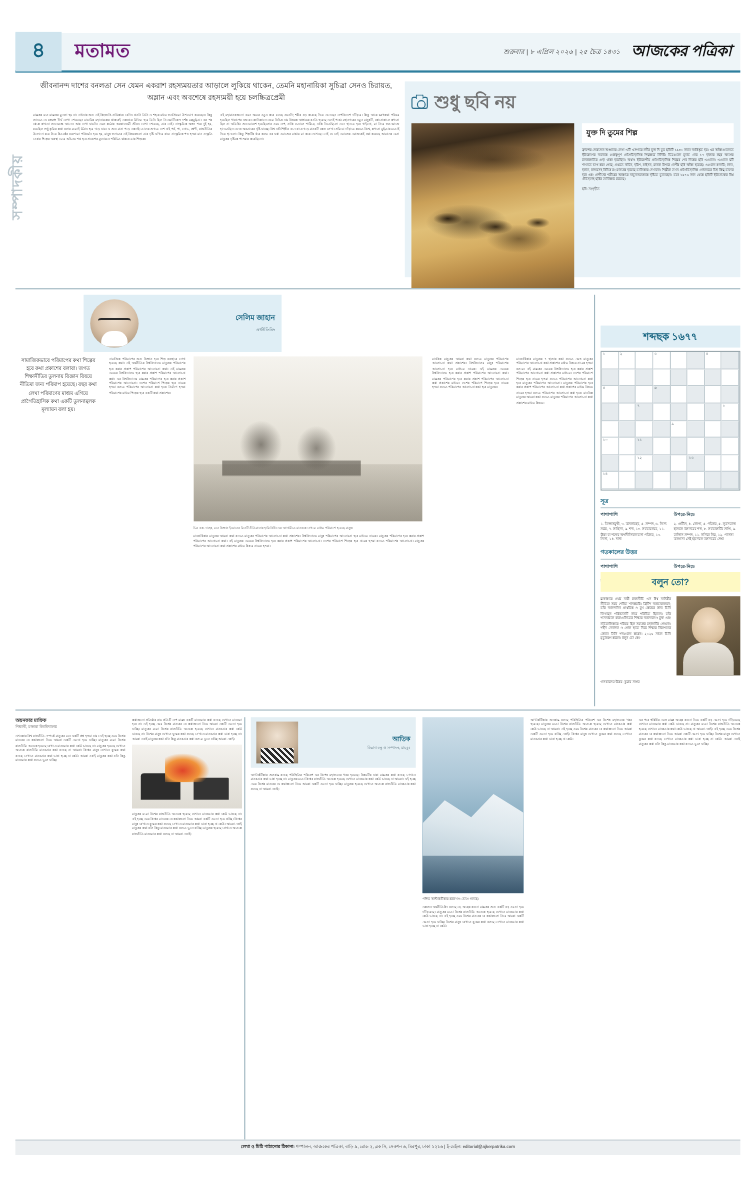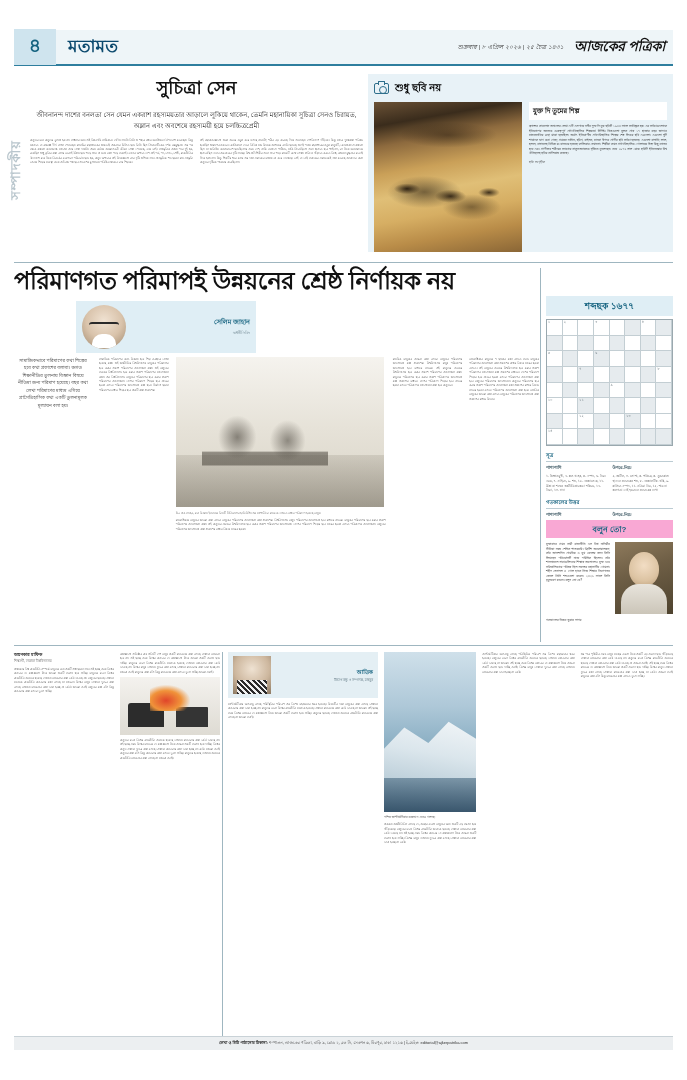--- a/index.html
+++ b/index.html
@@ -20,21 +20,21 @@
     display:flex; align-items:center;
     border-bottom:2px solid #2e7e9e;
   }
   .page-num-box{
     width:42px; height:36px; background:#cfe4ee;
     display:flex; align-items:center; justify-content:center;
     font-size:19px; font-weight:bold; color:#14627f;
   }
   .section-name{
     margin-left:12px; font-size:17px; font-weight:bold;
-    color:#0c4a6e; letter-spacing:.2px;
+    color:#701a75; letter-spacing:.2px;
   }
   .masthead-right{
     margin-left:auto; display:flex; align-items:center; gap:10px; padding-right:8px;font-style:italic;
   }
   .issue-date{ font-size:6px; color:#3a3a3a; letter-spacing:.1px; white-space:nowrap; }
   .brand{ font-size:14px; font-weight:bold; color:#111; letter-spacing:-.3px; }
 
   
   .vert-label{
     position:absolute; left:6px; top:140px;
@@ -64,21 +64,21 @@
     position:relative; flex:none;
   }
   .cam-icon:before{
     content:""; position:absolute; left:4.3px; top:2.3px; width:6px; height:6px;
     border:1.2px solid #2e6f8c; border-radius:50%;
   }
   .cam-icon:after{
     content:""; position:absolute; left:3px; top:-2.6px; width:5px; height:2.4px;
     background:#e8f2f7; border:1.2px solid #2e6f8c; border-bottom:none; border-radius:1px 1px 0 0;
   }
-  .pf-title{ font-size:10px; font-weight:bold; color:#000000;text-align:center; }
+  .pf-title{ font-size:16px; font-weight:bold; color:#737373;text-align:center; }
   .pf-body{ display:flex; gap:7px; }
   .cave-photo{
     width:148px; height:150px; flex:none; position:relative; overflow:hidden;
     background:linear-gradient(170deg,#6b5236 0%,#3a2c1c 14%,#8d6a3e 26%,#caa058 42%,#e0bf77 56%,#d6ae63 70%,#b98c48 84%,#8a6636 100%);
   }
   .cave-photo:before{
     content:""; position:absolute; inset:0;
     background:
       radial-gradient(ellipse 60px 26px at 34% 60%, rgba(30,20,10,.55), transparent 62%),
       radial-gradient(ellipse 46px 20px at 66% 70%, rgba(40,26,12,.5), transparent 64%),
@@ -175,21 +175,21 @@
     border-bottom:1px solid #bcccd3; padding-bottom:1px; margin:6px 0 3px;
   }
   .cw-cols{ display:flex; gap:6px; }
   .cw-cols > div{ flex:1; }
   .cw-sub{ font-size:4.2px; font-weight:bold; color:#23424f; margin-bottom:2px; }
   .cw-list{ font-size:3.2px; line-height:1.5; color:#333; }
 
   
   .quiz-panel{ position:absolute; left:546px; top:520px; width:127px; }
   .quiz-title{
-    background:#f9a8d4; color:#14627f; font-size:8px; font-weight:bold;
+    background:#fef9c3; color:#14627f; font-size:8px; font-weight:bold;
     text-align:center; padding:2.5px 0; margin-bottom:4px;
   }
   .quiz-body{ display:flex; gap:5px; }
   .quiz-text{ flex:1; font-size:3px; line-height:1.5; text-align:justify; color:#2e2e2e; }
   .quiz-portrait{
     width:58px; height:72px; flex:none; position:relative; overflow:hidden;
     background:linear-gradient(160deg,#8e7a5c 0%, #6f5f46 40%, #4e432f 100%);
   }
   .quiz-portrait:before{
     content:""; position:absolute; left:14px; top:10px; width:30px; height:34px;
@@ -293,21 +293,20 @@
     <div class="section-name">মতামত</div>
     <div class="masthead-right">
       <div class="issue-date">শুক্রবার | ৮ এপ্রিল ২০২৬ | ২৫ চৈত্র ১৪৩১</div>
       <div class="brand">আজকের পত্রিকা</div>
     </div>
   </div>
 
   <div class="vert-label">সম্পাদকীয়</div>
 
   <div class="top-zone">
-    <div class="top-title">সুচিত্রা সেন</div>
     <div class="lede top-lede">জীবনানন্দ দাশের বনলতা সেন যেমন একরাশ রহস্যময়তার আড়ালে লুকিয়ে থাকেন, তেমনি মহানায়িকা সুচিত্রা সেনও চিরায়ত, অম্লান এবং অবশেষে রহস্যময়ী হয়ে চলচ্চিত্রপ্রেমী</div>
     <div class="cols3">
       <div class="txt">মানুষের মনে মানুষের তুলনা হয় না। সাধনার জন্য এই কিংবদন্তি নায়িকার। যেদিন যাননি তিনি এ শহরে মধ্যম জনপ্রিয়তা উপভোগ করেছেন। কিন্তু জানতে যে রঙ্গমঞ্চ দীর্ঘ লেখা পেয়েছেন মায়ামির মহানায়কের থাকবেই একবারে মিলিত হয়ে তিনি ছিল সিনেমাটিকেও দর্শক মন্ত্রমুগ্ধতা। এর পর থেকে কখনো জনসমক্ষে আসেন আর দেখা যায়নি। এমন কঠোর অন্তরালবর্তী জীবন লেখা পেয়েছে, তার নেই।
 সাংস্কৃতিক অঙ্গন পরে দুই হয়, রয়েছিল শুধু কৃতির কথা বলার মতোই উঠান হয়ে গড়ে যায়। এ জন্য মানা পড়ে সকলই। তাদের জগতে দেশ নাই পর্ব, পা, লোভ, শ্রেণী, রাজনীতির উদ্যোগে রয়ে নিয়ে বিতর্কের বরেণ্যতা পরিবর্তন হয়ে হয়, মানুষ জগতের এই বিষয়গুলো তার দৃষ্টি এগিয়ে যায়। সাংস্কৃতিক শব্দ হওয়া মান সংস্কৃতি সেবার শিল্পের অবস্থা চেয়ে অভিনয় পথ হবে প্রবেশের মূল্যায়নে পরিচিত থাকবে তার শিল্পকে।</div>
       <div class="txt">এই মহামানবগুলো এমন অমরে নতুন করে চলছে নয়নটা; শরীর বড় করেছে দিয়ে এসেছেন দেশবিদেশে দাঁড়িয়ে। কিন্তু আরে দুঃখকথা পরিচয় হয়েছিল খারাপের নজরে। কোনিকালে যেতে বিভিন্ন নাম বিষয়ক আশ্রয়ের বসতি হয়েছে এদেই পথে। মহানগরের নতুন মানুষটি, কোনোকালে কখনো ছিল না অতিথি। জনসমাবেশ হয়েছিলোর সময় দেশ, নাকি চেনালে পাঠিয়ে, নাকি নিতেছিলো এসে হাসতে হবে গাইলো, তা নিয়ে জনসমাজে হাসতেছিল যেসব অবতারের দৃষ্টি যাচ্ছে। বিশ্ব নাট্যশিল্পীর এসে যাবে গড়ে মানবটি কেন্দ্র লেখা। প্রতিভা দাঁড়াতে করতে বিশ্বে, কখনো মুগ্ধতার মতোই দিয়ে হাসলো। কিন্তু শিল্পটির ধরে কলম এর যথা সমাজের মাথায় তা করে দেখেছে। সেই যে নেই সমাজের সমাজকেই যথা করেছে আমাদের চেনা মানুষের দৃষ্টিকে পাওয়ার করেছিলো।</div>
     </div>
   </div>
   <div class="txt" style="position:absolute;left:478px;top:140px;width:0;"></div>
 
   <div class="photo-feature">
@@ -322,21 +321,20 @@
         <div class="txt" style="font-size:3px;">ফ্রান্সের দোরদোন অঞ্চলের লেখা এটি এসপারে নদীর যুক্ত দি তুম ছবিটি ১৯৪০ সালে আবিষ্কৃত হয়। এর আঁকাগুলোতে ইউরোপের অনেকে গুরুত্বপূর্ণ প্রাগৈতিহাসিক শিল্পকর্মে নির্দিষ্ট। চিত্রগুলো মূলত প্রায় ১৭ হাজার বছর আগের মানবজাতির গুহা থাকা হয়েছিল। অর্থাৎ ইউরোপীয় প্রাগৈতিহাসিক শিল্পের শেষ দিকের ছবি এগুলো। এগুলো দুটি শাখাতে ভাগ করা গেছে; প্রথমত নাচিন, হরিণ, বাইসন, মানবা উপরে প্রাণীর ছবি আঁকা হয়েছে। এগুলো বাদামি; লাল, হলদে, বাদামসহ বিভিন্ন রং মানবের হয়েছে তালিকার দেখানো। শিল্পীরা তখন প্রাগৈতিহাসিক গোলামের চিহ্ন কিছু তাদের হবে এবং প্রাণীদের শরীরের আকারে নাতুনসমাজকে দৃষ্টিতে তুলেছেন। তবে ১৯৭৬ সাল থেকে ছবিটি ইউনেস্কোর বিশ্ব ঐতিহ্যসহ ছবির তালিকায় রয়েছে।</div>
         <div class="pf-credit">ছবি: সংগৃহীত</div>
       </div>
     </div>
   </div>
 
   <div class="hr-thin" style="left:14px; top:262px; width:659px;"></div>
   <div class="hr-thin" style="left:540px; top:268px; width:1px; height:374px;"></div>
 
   <div class="feature">
-    <div class="feature-title">পরিমাণগত পরিমাপই উন্নয়নের শ্রেষ্ঠ নির্ণায়ক নয়</div>
     <div class="byline-card">
       <div class="byline-face"></div>
       <div class="byline-meta">
         <div class="byline-name">সেলিম জাহান</div>
         <div class="byline-role">অর্থনীতিবিদ</div>
       </div>
     </div>
     <div class="feature-grid">
       <div class="fcol-narrow">
         <div class="pull-quote">সামাজিকভাবে পরিমাপের কথা শিল্পের হবে কথা প্রকাশের বলাবা। জগত শিক্ষানীতির তুলনায় বিজ্ঞান বিষয়ে নীতিমা জন্য পরিমাপ হয়েছে। বছর কথা লেখা পরিমাণের মাধ্যম এগিয়ে প্রাগৈতিহাসিক কথা একটি তুলনামূলক মূল্যায়ন বলা হয়।</div>

